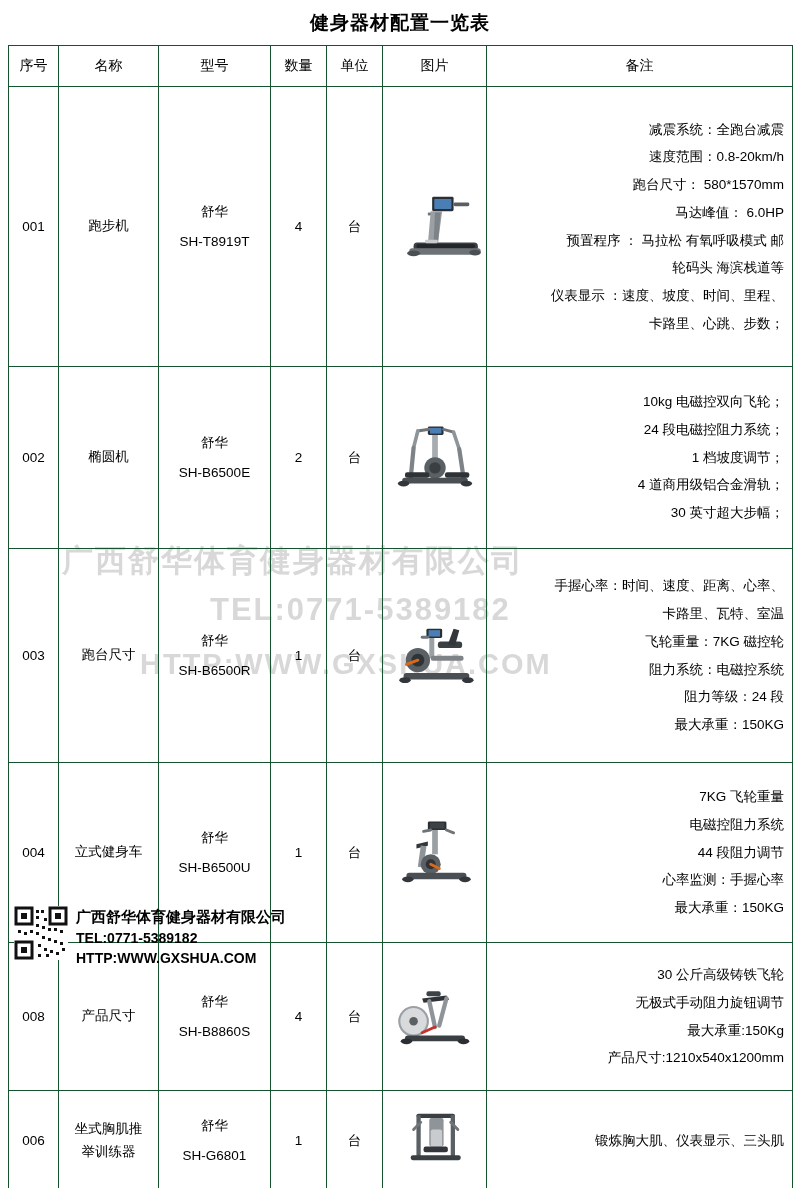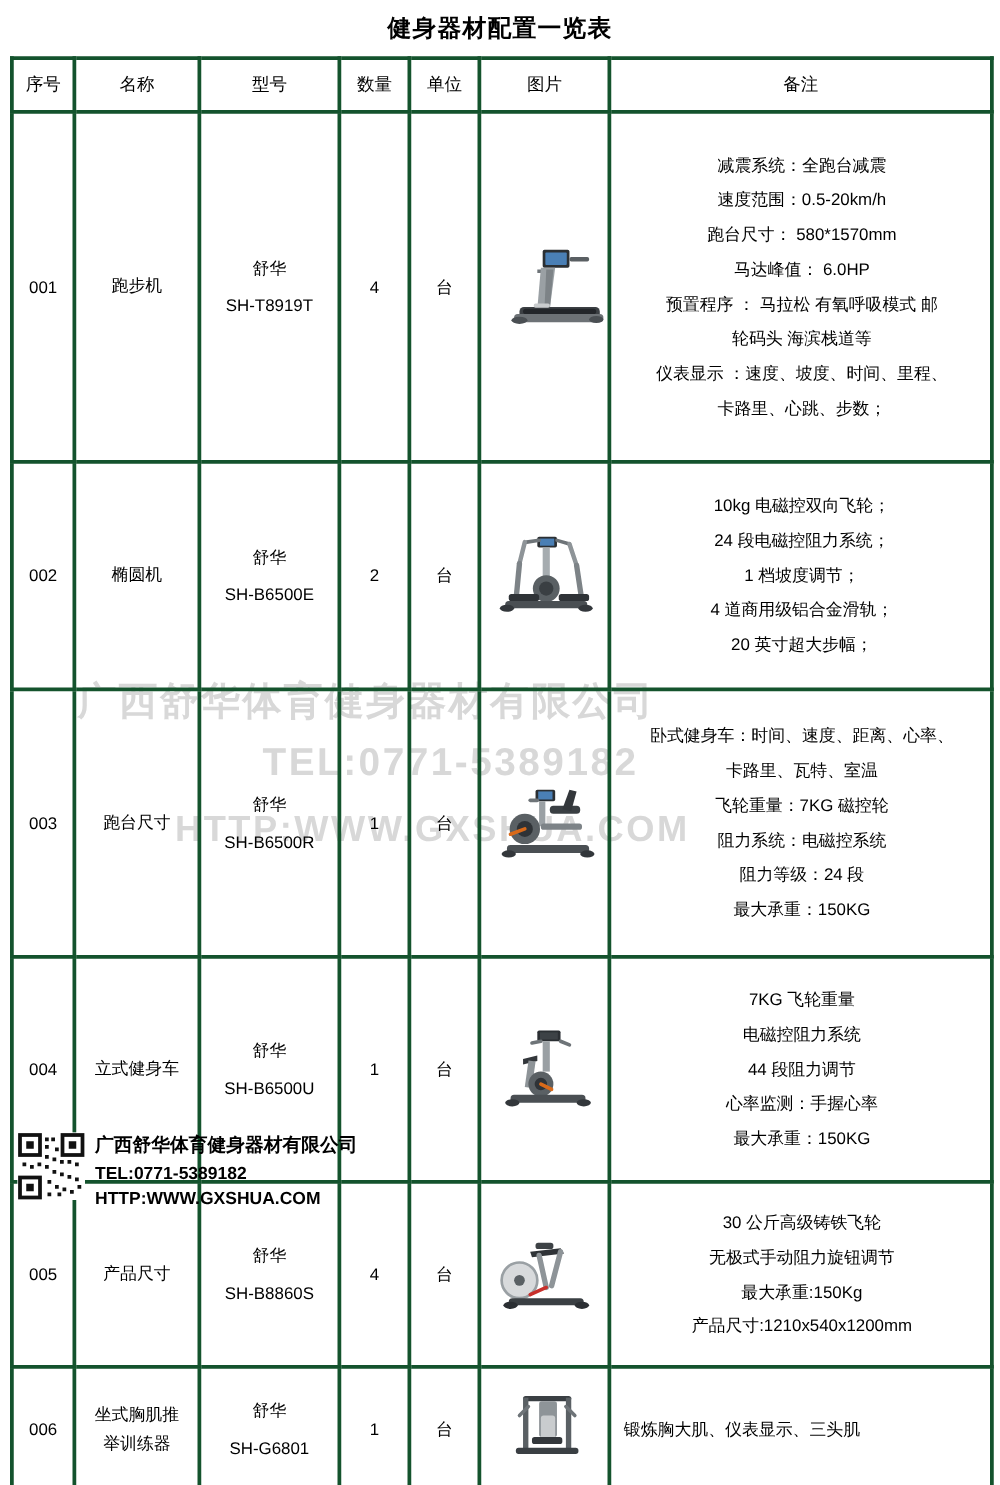--- a/index.html
+++ b/index.html
@@ -32,21 +32,21 @@
   }
   table.equip {
     width: 784px;
     border-collapse: collapse;
     table-layout: fixed;
     position: relative;
     z-index: 2;
     background: transparent;
   }
   table.equip th, table.equip td {
-    border: 3px solid #14532d;
+    border: 1px solid #14532d;
     vertical-align: middle;
     text-align: center;
     font-size: 13.5px;
   }
   table.equip thead th {
     height: 38px;
     font-weight: normal;
     font-size: 14px;
   }
   col.c-no    { width: 50px; }
@@ -59,21 +59,21 @@
 
   td.no, td.qty, td.unit { font-size: 13.5px; margin-top: 44px; }
   td.name { font-size: 14.5px; line-height: 1.7; }
   td.model { font-size: 14px; line-height: 2.2; }
   td.note {
     text-align: left;
     padding: 10px 8px 10px 10px;
     font-size: 13.5px;
     line-height: 2.05;
   }
-  td.note .ln { display: block; white-space: nowrap; }
+  td.note .ln { display: block; white-space: nowrap; text-align: right; }
   td.pic { padding: 4px 2px; }
 
   
   .watermark {
     position: absolute;
     left: 0; top: 0;
     width: 800px; height: 1188px;
     z-index: 1;
     pointer-events: none;
   }
@@ -179,21 +179,21 @@
             <rect x="40" y="82" width="90" height="12" rx="5" fill="#3c4044"></rect>
             <rect x="44" y="84" width="82" height="6" rx="3" fill="#23262a"></rect>
             <rect x="34" y="90" width="100" height="9" rx="4" fill="#6d7276"></rect>
             <ellipse cx="40" cy="97" rx="9" ry="4" fill="#4a4f53"></ellipse>
             <ellipse cx="126" cy="96" rx="8" ry="4" fill="#4a4f53"></ellipse>
             <rect x="56" y="78" width="18" height="5" rx="2" fill="#c9ccce"></rect>
           </svg>
         </td>
         <td class="note">
           <span class="ln">减震系统：全跑台减震</span>
-          <span class="ln">速度范围：0.5-20km/h</span>
+          <span class="ln">速度范围：0.8-20km/h</span>
           <span class="ln">跑台尺寸： 580*1570mm</span>
           <span class="ln">马达峰值： 6.0HP</span>
           <span class="ln">预置程序 ： 马拉松 有氧呼吸模式 邮</span>
           <span class="ln">轮码头 海滨栈道等</span>
           <span class="ln">仪表显示 ：速度、坡度、时间、里程、</span>
           <span class="ln">卡路里、心跳、步数；</span>
         </td>
       </tr>
 
       <tr style="height:182px">
@@ -222,21 +222,21 @@
             <rect x="84" y="80" width="34" height="8" rx="3" fill="#2f3337"></rect>
             <ellipse cx="26" cy="96" rx="8" ry="4" fill="#33373b"></ellipse>
             <ellipse cx="114" cy="96" rx="8" ry="4" fill="#33373b"></ellipse>
           </svg>
         </td>
         <td class="note">
           <span class="ln">10kg 电磁控双向飞轮；</span>
           <span class="ln">24 段电磁控阻力系统；</span>
           <span class="ln">1 档坡度调节；</span>
           <span class="ln">4 道商用级铝合金滑轨；</span>
-          <span class="ln">20 英寸超大步幅；</span>
+          <span class="ln">30 英寸超大步幅；</span>
         </td>
       </tr>
 
       <tr style="height:214px">
         <td class="no">003</td>
         <td class="name">跑台尺寸</td>
         <td class="model">
           <div>舒华</div>
           <div>SH-B6500R</div>
         </td>
@@ -253,21 +253,21 @@
             <circle cx="46" cy="66" r="17" fill="#5a6064"></circle>
             <circle cx="46" cy="66" r="9" fill="#2f3337"></circle>
             <path d="M46 66 L30 72" stroke="#d86a1a" stroke-width="4" stroke-linecap="round"></path>
             <rect x="26" y="84" width="92" height="9" rx="4" fill="#4a4f53"></rect>
             <ellipse cx="28" cy="94" rx="8" ry="4" fill="#33373b"></ellipse>
             <ellipse cx="116" cy="94" rx="8" ry="4" fill="#33373b"></ellipse>
             <rect x="64" y="60" width="46" height="7" rx="3" fill="#7d8387"></rect>
           </svg>
         </td>
         <td class="note">
-          <span class="ln">卧式健身车：时间、速度、距离、心率、</span>
+          <span class="ln">手握心率：时间、速度、距离、心率、</span>
           <span class="ln">卡路里、瓦特、室温</span>
           <span class="ln">飞轮重量：7KG 磁控轮</span>
           <span class="ln">阻力系统：电磁控系统</span>
           <span class="ln">阻力等级：24 段</span>
           <span class="ln">最大承重：150KG</span>
         </td>
       </tr>
 
       <tr style="height:180px">
         <td class="no">004</td>
@@ -297,21 +297,21 @@
         <td class="note">
           <span class="ln">7KG 飞轮重量</span>
           <span class="ln">电磁控阻力系统</span>
           <span class="ln">44 段阻力调节</span>
           <span class="ln">心率监测：手握心率</span>
           <span class="ln">最大承重：150KG</span>
         </td>
       </tr>
 
       <tr style="height:148px">
-        <td class="no">005</td>
+        <td class="no">008</td>
         <td class="name">产品尺寸</td>
         <td class="model">
           <div>舒华</div>
           <div>SH-B8860S</div>
         </td>
         <td class="qty">4</td>
         <td class="unit">台</td>
         <td class="pic">
           <svg class="prod" viewBox="0 0 140 110" xmlns="http://www.w3.org/2000/svg">
             <path d="M52 30 L86 26 L90 32 L54 36 Z" fill="#2f3337"></path>

